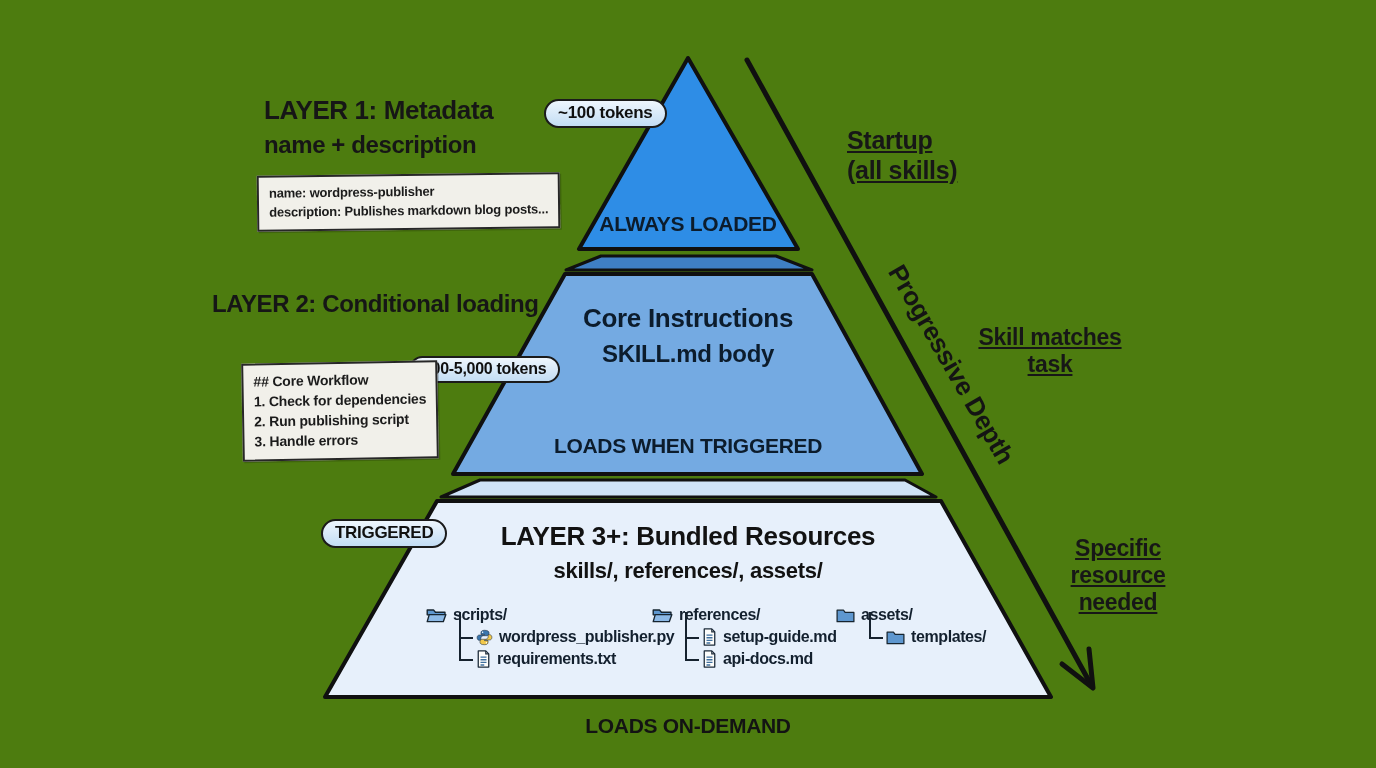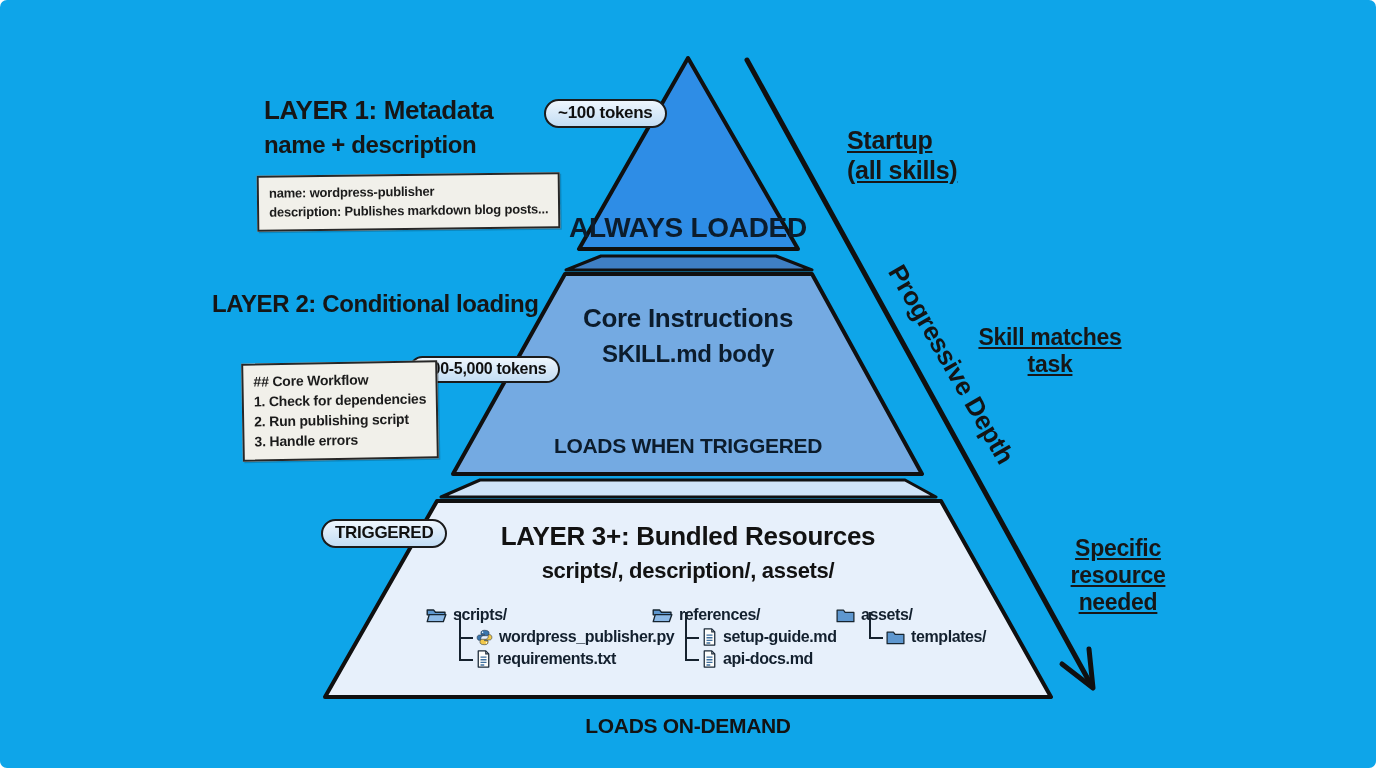--- a/index.html
+++ b/index.html
@@ -1,18 +1,18 @@
 <!DOCTYPE html>
 <html><head>
 <meta charset="utf-8">
 <style>
   html,body { margin:0; padding:0; background:#ffffff; }
   .canvas {
-    position:relative; width:1376px; height:768px; background:#0ea5e9;
-    font-family:"Liberation Sans","DejaVu Sans",sans-serif; color:#161616; overflow:hidden;border-radius:7px;
+    position:relative; width:1376px; height:768px; background:#4d7c0f;
+    font-family:"Liberation Sans","DejaVu Sans",sans-serif; color:#161616; overflow:hidden;
   }
   .abs { position:absolute; }
   svg.shapes { position:absolute; left:0; top:0; }
   .hd { font-weight:bold; letter-spacing:-0.4px; white-space:nowrap; }
   .badge {
     position:absolute; border:2.5px solid #1b1b1b; border-radius:16px;
     padding:2px 12px 3px; font-weight:bold; font-size:17px; letter-spacing:-0.3px;
     background:linear-gradient(180deg,#eef6fd 0%,#c3ddf4 100%);
     color:#101010; white-space:nowrap;
   }
@@ -65,26 +65,26 @@
   <div class="badge" style="left:409px; top:324px; font-size:16px;margin-top:32px;">200-5,000 tokens</div>
   <div class="codebox" style="left:242px; top:362px; font-size:14px; line-height:1.42; transform:rotate(-1deg);">
     <div class="cl">## Core Workflow</div>
     <div class="cl">1. Check for dependencies</div>
     <div class="cl">2. Run publishing script</div>
     <div class="cl">3. Handle errors</div>
   </div>
 
   <div class="badge" style="left:321px; top:519px;">TRIGGERED</div>
 
-  <div class="pyr-label" style="left:538px; top:212px; width:300px; font-size:28px;">ALWAYS LOADED</div>
+  <div class="pyr-label" style="left:538px; top:212px; width:300px; font-size:21px;">ALWAYS LOADED</div>
   <div class="pyr-label" style="left:488px; top:303px; width:400px; font-size:26px;">Core Instructions</div>
   <div class="pyr-label" style="left:488px; top:340px; width:400px; font-size:24px;">SKILL.md body</div>
   <div class="pyr-label" style="left:488px; top:434px; width:400px; font-size:21px;">LOADS WHEN TRIGGERED</div>
   <div class="pyr-label" style="left:438px; top:521px; width:500px; font-size:26px; color:#121212;">LAYER 3+: Bundled Resources</div>
-  <div class="pyr-label" style="left:438px; top:558px; width:500px; font-size:22px; color:#121212;">scripts/, description/, assets/</div>
+  <div class="pyr-label" style="left:438px; top:558px; width:500px; font-size:22px; color:#121212;">skills/, references/, assets/</div>
   <div class="pyr-label" style="left:538px; top:714px; width:300px; font-size:21px; color:#131313;">LOADS ON-DEMAND</div>
 
   <div class="tree" style="left:426px; top:606px;">
     <div class="tree-root">
       <span class="icon">
         <svg width="21" height="17" viewBox="0 0 26 20">
             <path d="M1.5 3.2h7.8l2.4 2.8h11.8v3.2H1.5z" fill="#5e97cf" stroke="#16242f" stroke-width="1.7" stroke-linejoin="round"></path>
             <path d="M4 8.9h20.6l-3.2 8.7H1.5z" fill="#8cb9e6" stroke="#16242f" stroke-width="1.7" stroke-linejoin="round"></path>
           </svg>
       </span>

